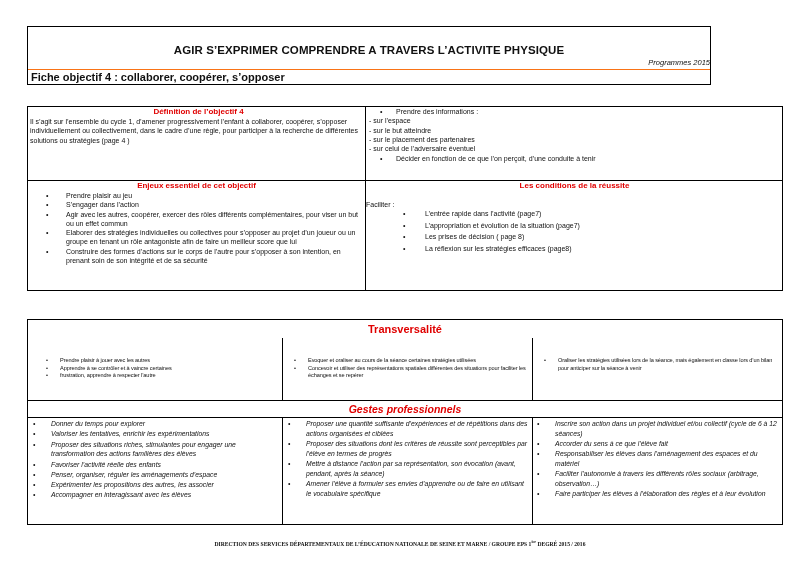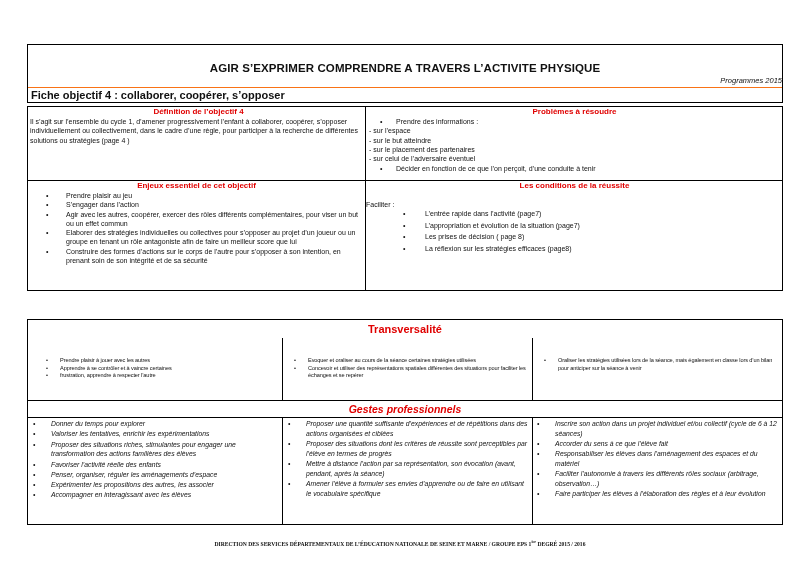--- a/index.html
+++ b/index.html
@@ -8,21 +8,21 @@
     font-family: "Liberation Sans", sans-serif; color: #111;
   }
   .box { position: absolute; border: 1px solid #000; box-sizing: border-box; background: #fff; }
   .abs { position: absolute; box-sizing: border-box; }
   .red-title { color: #e00000; font-weight: bold; text-align: center; }
   ul { margin: 0; padding: 0; list-style: none; }
   li { position: relative; }
   li::before { content: "\2022"; position: absolute; left: -16px; top: 0; }
 
   
-  #header { left: 27px; top: 44px; width: 756px; height: 59px; }
+  #header { left: 27px; top: 26px; width: 684px; height: 59px; }
   #header .title { position: absolute; left: 0; right: 0; top: 17px; text-align: center; font-weight: bold; font-size: 11.5px; letter-spacing: 0.1px; }
   #header .subtitle { position: absolute; left: 0; right: 0; top: 31px; text-align: right; font-style: italic; font-size: 7.5px; }
   #header .fiche { position: absolute; left: 0; right: 0; top: 42px; height: 16px; border-top: 1px solid #f97316; font-weight: bold; font-size: 11px; padding-left: 3px; line-height: 15px; }
 
   
   #main { left: 27px; top: 106px; width: 756px; height: 185px; }
   #main .vsplit { position: absolute; left: 337px; top: 0; bottom: 0; border-left: 1px solid #000; }
   #main .hsplit { position: absolute; left: 0; right: 0; top: 73px; border-top: 1px solid #000; }
   .cell { position: absolute; font-size: 7px; line-height: 9.3px; }
   .cell .red-title { font-size: 8px; line-height: 10px; }
@@ -76,21 +76,20 @@
 <div class="box" id="main">
   <div class="vsplit"></div>
   <div class="hsplit"></div>
 
   <div class="cell" id="def">
     <div class="red-title">Définition de l’objectif 4</div>
     <div>Il s’agit sur l’ensemble du cycle 1, d’amener progressivement l’enfant à collaborer, coopérer, s’opposer individuellement ou collectivement, dans le cadre d’une règle, pour participer à la recherche de différentes solutions ou stratégies  (page 4 )</div>
   </div>
 
   <div class="cell" id="prob">
-    <div class="red-title">Problèmes à résoudre</div>
     <ul class="b">
         <li>Prendre des informations :</li>
       </ul>
     <div class="dash">- sur l’espace</div>
     <div class="dash">- sur le but atteindre</div>
     <div class="dash">- sur le placement des partenaires</div>
     <div class="dash">- sur celui de l’adversaire éventuel</div>
     <ul class="b" style="margin-top:1px">
         <li>Décider en fonction de ce que l’on perçoit, d’une conduite à tenir</li>
       </ul>

